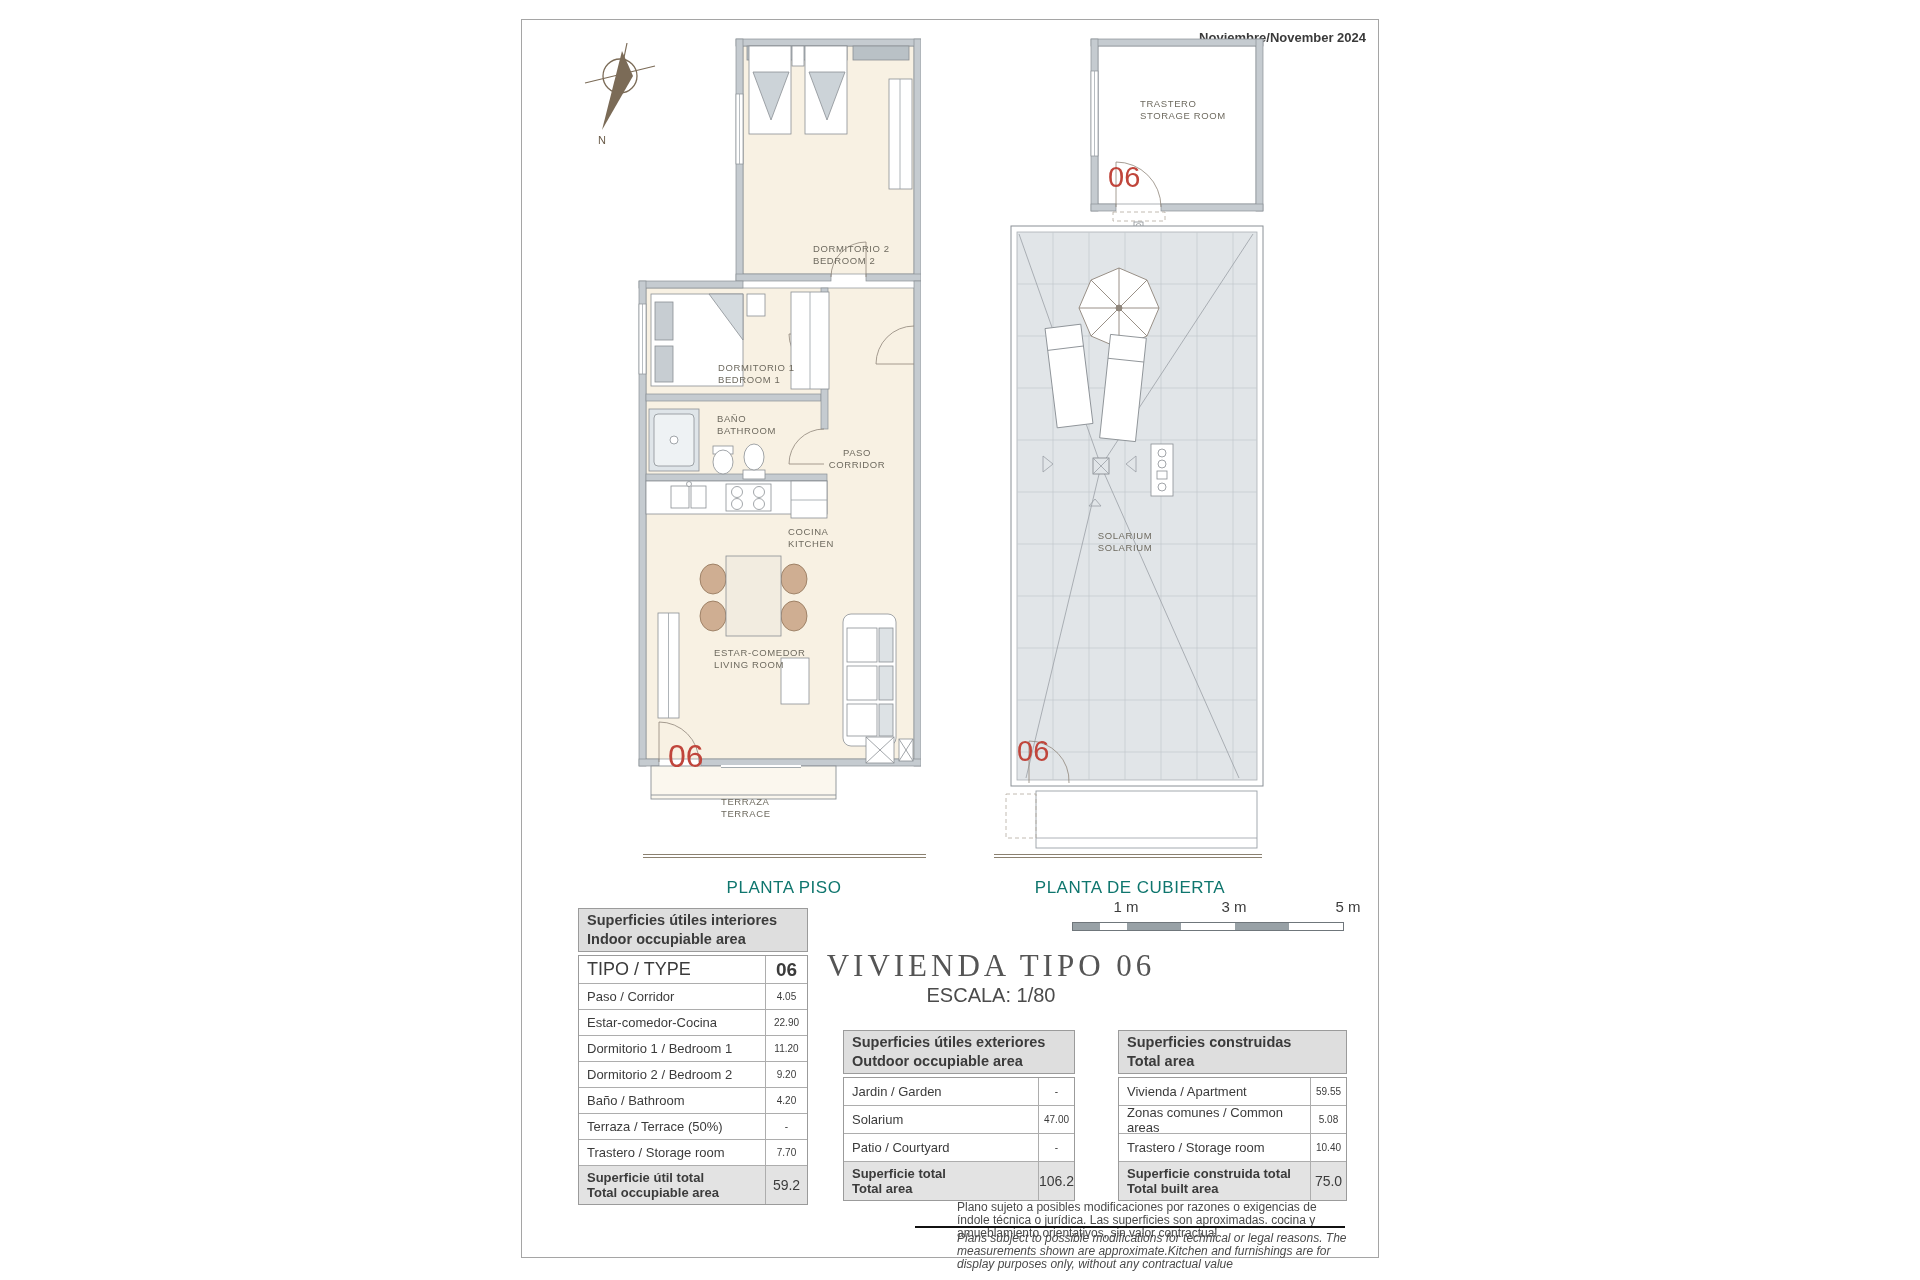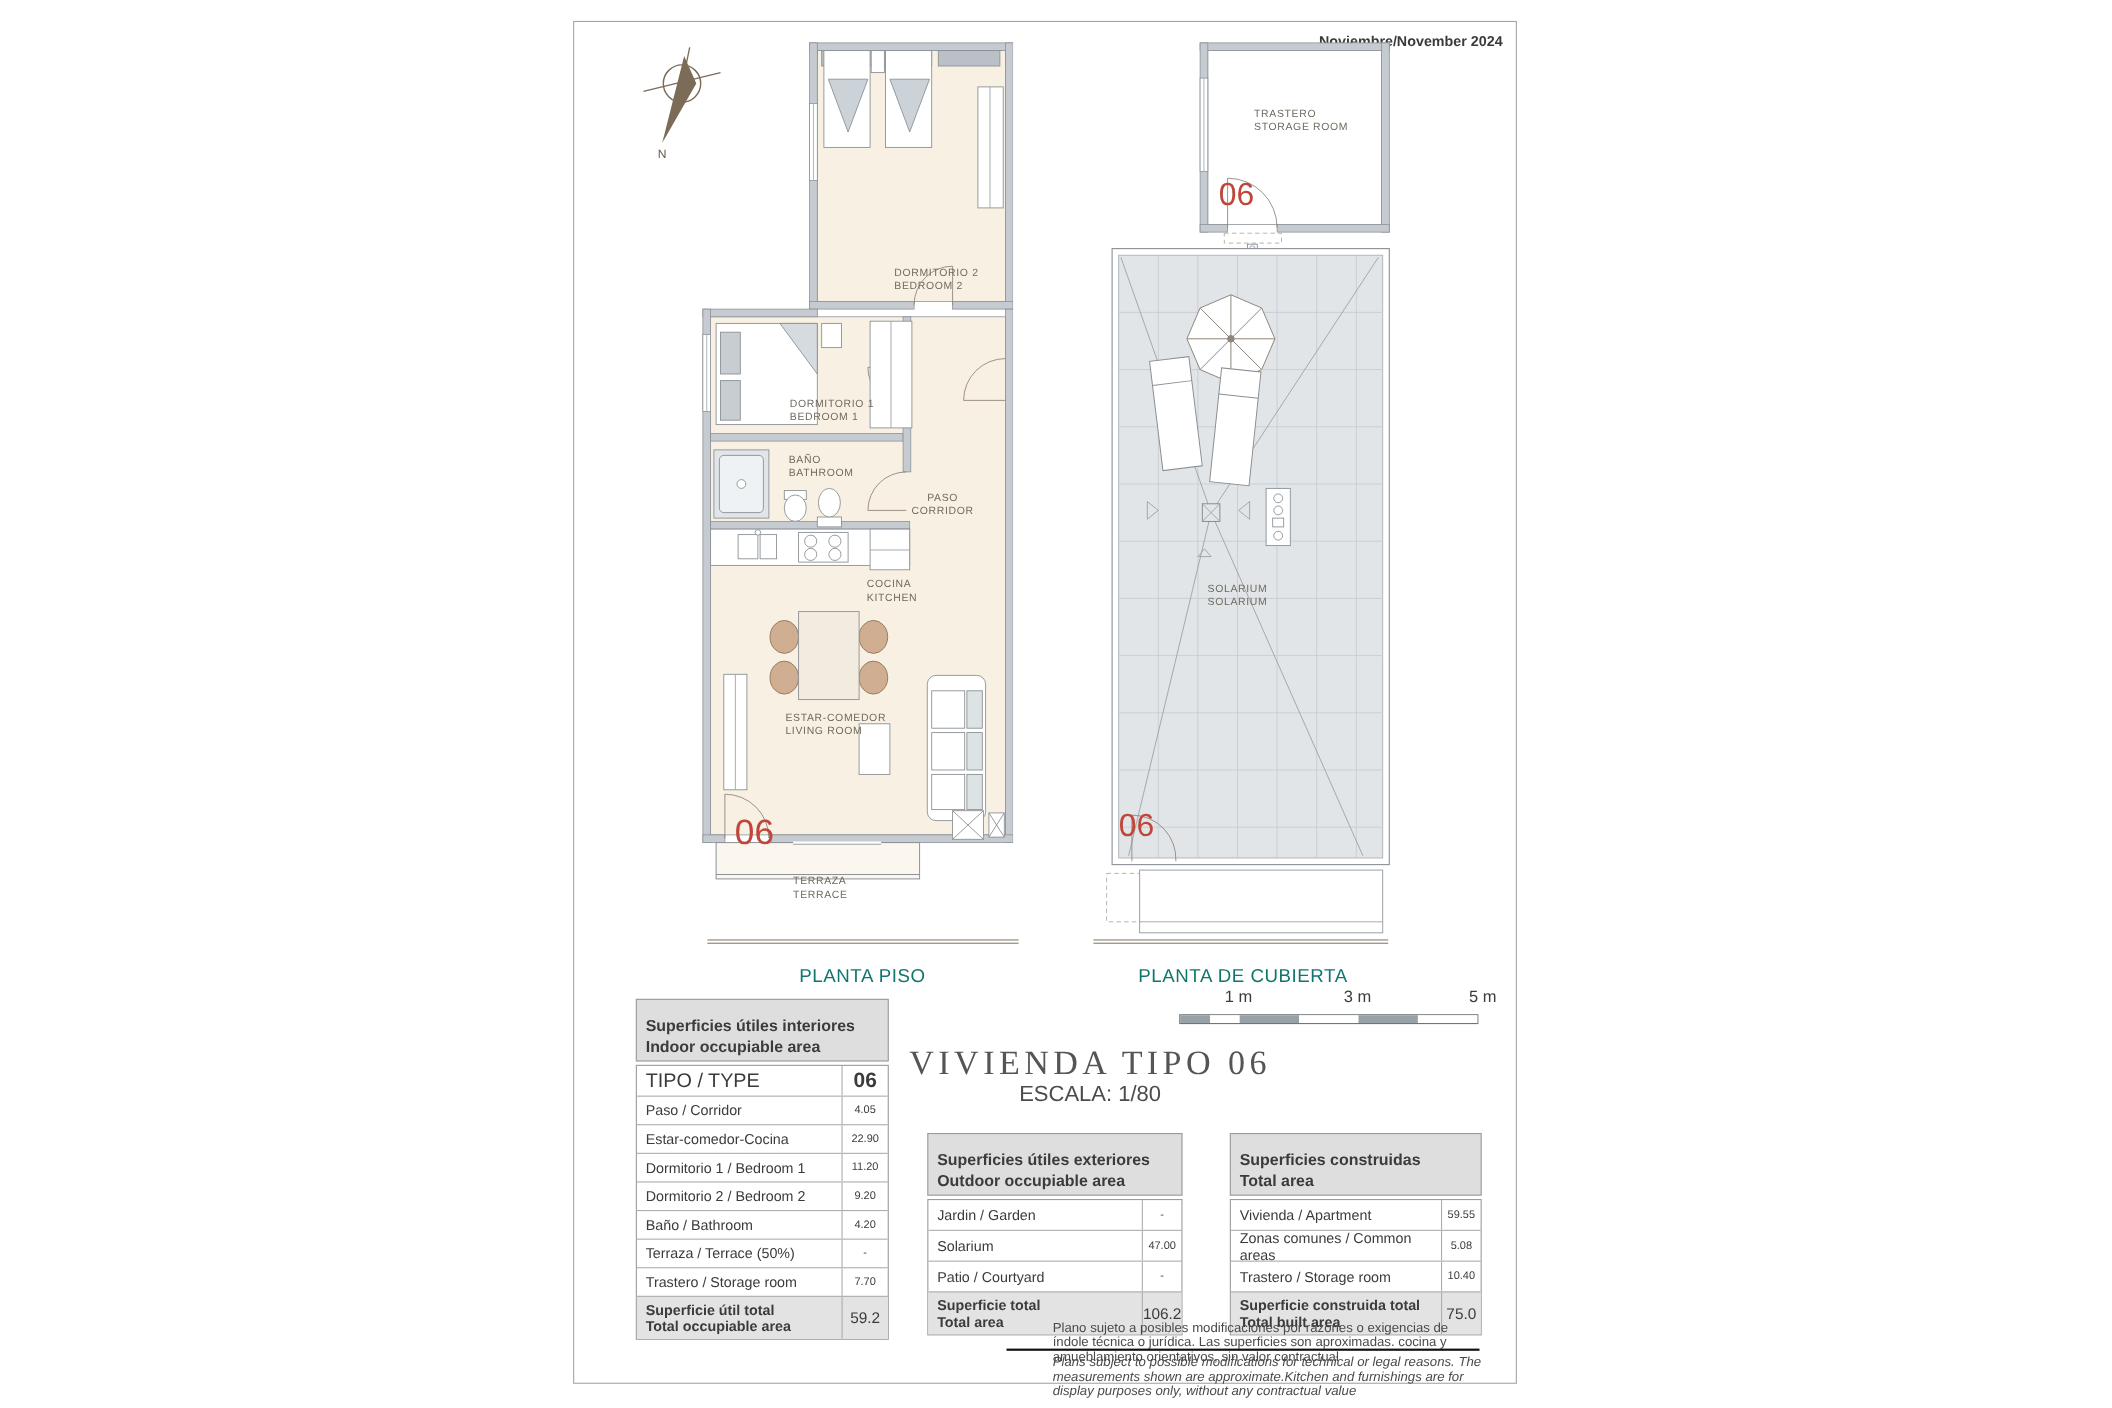--- a/index.html
+++ b/index.html
@@ -27,21 +27,21 @@
   .scalebar .seg{height:100%;}
   .seg.g{background:#98a1a6;}
   .seg.w{background:#ffffff;}
   
   .main-title{position:absolute;left:269px;top:928px;width:400px;text-align:center;
               font-family:"Liberation Serif","DejaVu Serif",serif;font-size:31px;letter-spacing:4px;color:#555555;}
   .main-scale{position:absolute;left:269px;top:964px;width:400px;text-align:center;font-size:20px;color:#4b4b4b;}
   
   .tbl{position:absolute;font-size:13px;color:#3b3b3b;}
   .tbl-head{border:1px solid #9b9b9b;background:#dedede;font-weight:bold;font-size:14.5px;
-            line-height:19px;padding:15px 0 2px 8px;margin-bottom:3px;}
+            line-height:19px;padding:2px 0 2px 8px;margin-bottom:3px;}
   .tbl-body{border:1px solid #9b9b9b;background:#fff;}
   .trow{display:flex;align-items:center;border-top:1px solid #adadad;}
   .trow:first-child{border-top:none;}
   .trow .lbl{flex:1;padding-left:8px;}
   .trow .val{border-left:1px solid #adadad;text-align:center;font-size:10px;
              display:flex;align-items:center;justify-content:center;align-self:stretch;}
   .type-row{height:27px;font-size:18px;}
   .type-row .val{font-size:19px;font-weight:bold;}
   .trow.r{height:25px;}
   .trow.r2{height:27px;}

